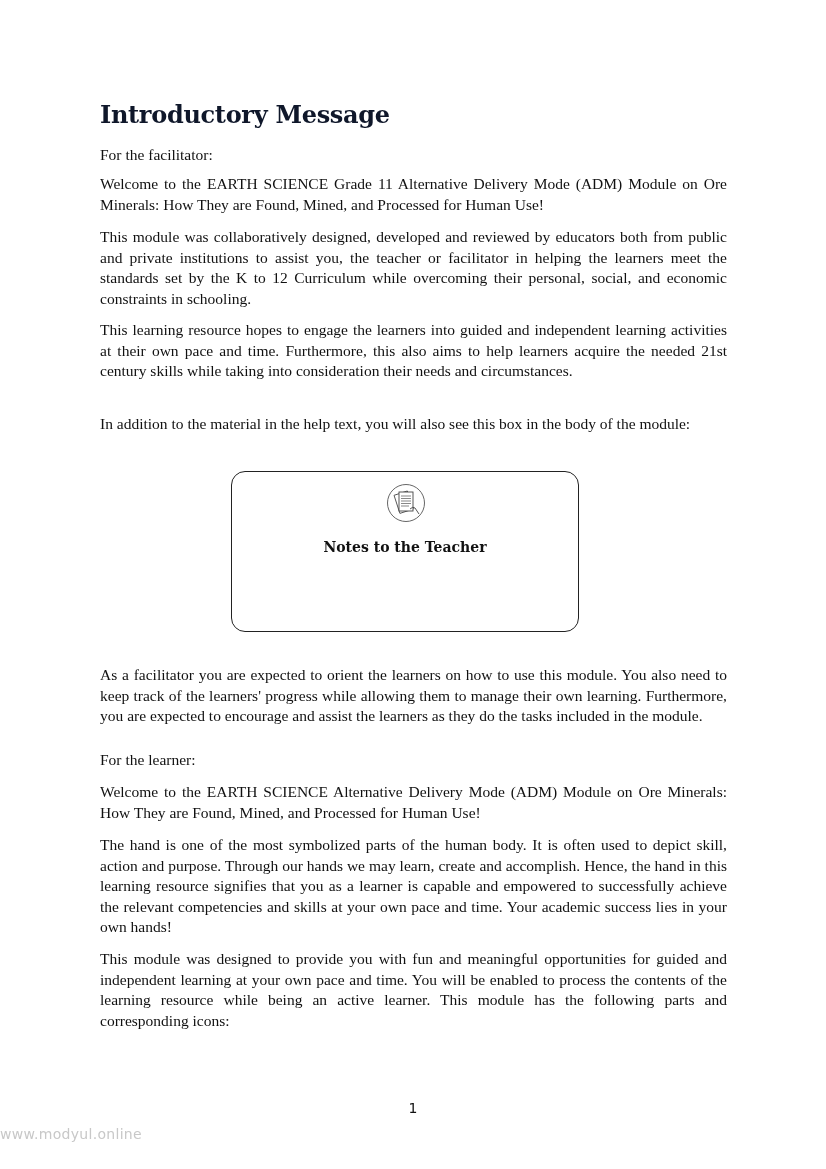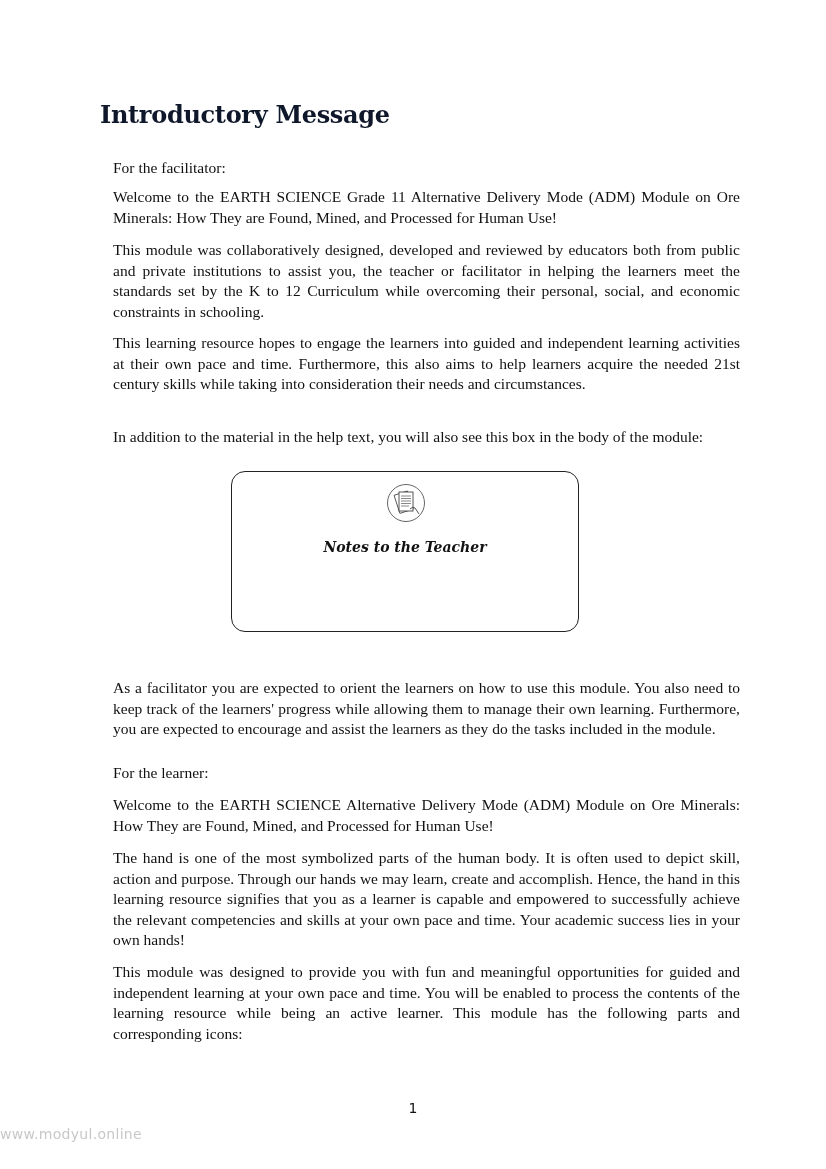--- a/index.html
+++ b/index.html
@@ -1,21 +1,21 @@
 <!DOCTYPE html>
 <html><head>
 <meta charset="utf-8">
 <style>
   html, body { margin: 0; padding: 0; background: #ffffff; }
   body { width: 826px; height: 1169px; position: relative; overflow: hidden; font-family: "DejaVu Serif", "Liberation Serif", serif; color: #111; }
   h1 { position: absolute; left: 100px; top: 100px; margin: 0; font-family: "DejaVu Serif", serif; font-weight: bold; font-size: 24px; letter-spacing: -0.3px; color: #0f172a; }
-  .p { position: absolute; left: 100px; width: 627px; margin: 13px; font-family: "Liberation Serif", serif; font-size: 15.5px; line-height: 20.5px; text-align: justify; color: #111; }
+  .p { position: absolute; left: 100px; width: 627px; margin: 0; font-family: "Liberation Serif", serif; font-size: 15.5px; line-height: 20.5px; text-align: justify; color: #111; }
   .box { position: absolute; left: 231px; top: 471px; width: 348px; height: 161px; border: 1.5px solid #222; border-radius: 14px; box-sizing: border-box; }
   .box-icon { position: absolute; left: 154px; top: 11px; width: 40px; height: 40px; }
-  .box-title { position: absolute; left: 0; width: 100%; top: 67px; text-align: center; font-family: "DejaVu Serif", serif; font-style: italic; font-weight: bold; font-size: 14px; }
+  .box-title { position: absolute; left: 0; width: 100%; top: 67px; text-align: center; font-family: "DejaVu Serif", serif; font-weight: bold; font-size: 14px; }
   .box-text { position: absolute; left: 14px; top: 93px; width: 330px; font-family: "Liberation Serif", serif; font-size: 15.5px; line-height: 20px; }
   .pnum { position: absolute; left: 0; width: 826px; top: 1100px; text-align: center; font-family: "DejaVu Sans", sans-serif; font-size: 14px; color: #111; }
   .wm { position: absolute; left: 0; width: 826px; top: 1126px; text-align: left; font-family: "DejaVu Sans", sans-serif; font-size: 14px; color: #c8c8c8; letter-spacing: 0.3px; }
 </style>
 </head>
 <body>
 
 <h1>Introductory Message</h1>
 
 <p class="p" style="top:145px;">For the facilitator:</p>

